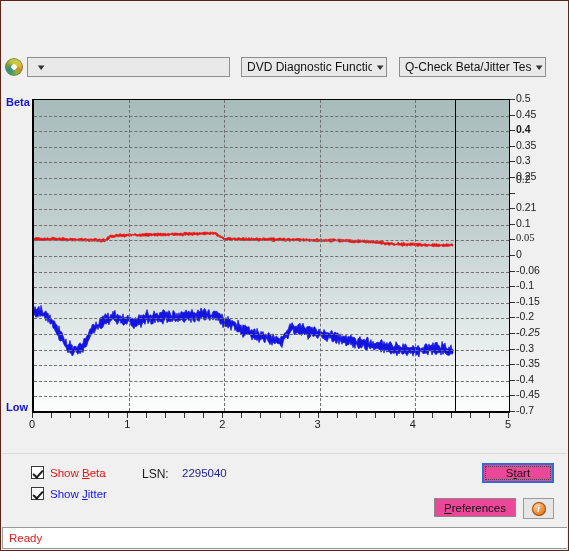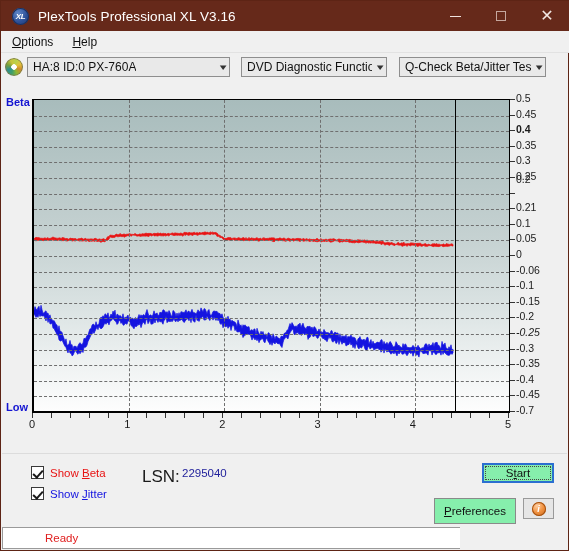--- a/index.html
+++ b/index.html
@@ -128,86 +128,68 @@
   .chkbox{
     width:13px;height:13px;background:#fff;border:1px solid #3a3a3a;
     box-sizing:border-box;position:relative;margin-right:6px;
   }
   .chkbox:after{
     content:"";position:absolute;left:3px;top:1px;width:4px;height:8px;
     border:solid #1a1a1a;border-width:0 2px 2px 0;transform:rotate(42deg);
   }
   .chklabel{font-size:11.5px;}
   .chklabel u{text-decoration:underline;}
-  .lsn-label{position:absolute;font-size:17px;color:#1a1a1a;}
+  .lsn-label{position:absolute;font-size:12px;color:#1a1a1a;}
   .lsn-value{position:absolute;font-size:11.5px;color:#22229c;}
   .btn{
-    position:absolute;background:#86efac;border:1px solid #8a8a8a;
+    position:absolute;background:#ec4899;border:1px solid #8a8a8a;
     box-sizing:border-box;font-size:11.5px;color:#111;
     display:flex;align-items:center;justify-content:center;
   }
   .btn u{text-decoration:underline;}
   #btn-start{
     left:480px;top:9px;width:72px;height:20px;
     border:2px solid #2b6fd0;
   }
   #btn-start .inner{
     position:absolute;left:1px;top:1px;right:1px;bottom:1px;
     border:1px dotted #444;display:flex;align-items:center;justify-content:center;
   }
-  #btn-prefs{left:432px;top:44px;width:82px;height:26px;}
+  #btn-prefs{left:432px;top:44px;width:82px;height:19px;}
   #btn-info{
     left:521px;top:44px;width:31px;height:21px;
     background:#e6e6e6;border:1px solid #9a9a9a;
   }
   .info-glyph{
     width:14px;height:14px;border-radius:50%;
     background:radial-gradient(circle at 35% 28%,#ffcfa3 0%,#f0913f 48%,#c4651c 100%);
     color:#fff;font-size:9px;font-weight:bold;font-style:italic;
     display:flex;align-items:center;justify-content:center;
     box-shadow:inset 0 0 0 1px #a4500f;
   }
 
   
   .statusbar{
-    position:absolute;left:1px;bottom:1px;width:458px;height:22px;
+    position:absolute;left:1px;bottom:1px;width:565px;height:22px;
     background:#ffffff;border:1px solid #9a9a9a;border-right:none;
-    box-sizing:border-box;display:flex;align-items:center;padding-left:36px;
+    box-sizing:border-box;display:flex;align-items:center;
   }
   .status-text{font-size:11.5px;color:#e02020;margin-left:6px;}
   svg{display:block;}
 </style>
 </head>
 <body>
 
 <div id="app">
 
-  <div class="titlebar">
-    <div class="tb-icon">XL</div>
-    <div class="tb-title">PlexTools Professional XL V3.16</div>
-    <div class="tb-controls">
-      <div class="tb-btn">
-          <span class="glyph-min"></span>
-        </div>
-      <div class="tb-btn">
-          <span class="glyph-max"></span>
-        </div>
-      <div class="tb-btn close">✕</div>
-    </div>
-  </div>
-
-  <div class="menubar">
-    <div class="menu-item"><u>O</u><span>ptions</span></div>
-    <div class="menu-item"><u>H</u><span>elp</span></div>
-  </div>
+
 
   <div class="toolbar">
     <div class="disc-icon"></div>
     <div class="combo" id="combo-drive">
-      <span class="val">HA:8 ID:0  PX-760A</span>
       <span class="chev">▾</span>
     </div>
     <div class="combo" id="combo-func">
       <span class="val">DVD Diagnostic Functions</span>
       <span class="chev">▾</span>
     </div>
     <div class="combo" id="combo-test">
       <span class="val">Q-Check Beta/Jitter Test</span>
       <span class="chev">▾</span>
     </div>
@@ -262,21 +244,21 @@
         <div class="ytick" style="top: 69.4px;">0.3</div>
         <div class="ytickmark" style="top: 76.4px;"></div>
         <div class="ytick" style="top: 85px;">0.25</div>
         <div class="ytickmark" style="top: 92px;"></div>
         <div class="ytick" style="top: 88px;">0.2</div>
         <div class="ytickmark" style="top: 107.6px;"></div>
         <div class="ytick" style="top: 116.2px;">0.21</div>
         <div class="ytickmark" style="top: 123.2px;"></div>
         <div class="ytick" style="top: 131.8px;">0.1</div>
         <div class="ytickmark" style="top: 138.8px;"></div>
-        <div class="ytick" style="top: 147.4px;">0.05</div>
+        <div class="ytick" style="top: 147.4px; font-family: Liberation Serif, serif;">0.05</div>
         <div class="ytickmark" style="top: 154.4px;"></div>
         <div class="ytick" style="top: 163px;">0</div>
         <div class="ytickmark" style="top: 170px;"></div>
         <div class="ytick" style="top: 178.6px;">-0.06</div>
         <div class="ytickmark" style="top: 185.6px;"></div>
         <div class="ytick" style="top: 194.2px;">-0.1</div>
         <div class="ytickmark" style="top: 201.2px;"></div>
         <div class="ytick" style="top: 209.8px;">-0.15</div>
         <div class="ytickmark" style="top: 216.8px;"></div>
         <div class="ytick" style="top: 225.4px;">-0.2</div>

